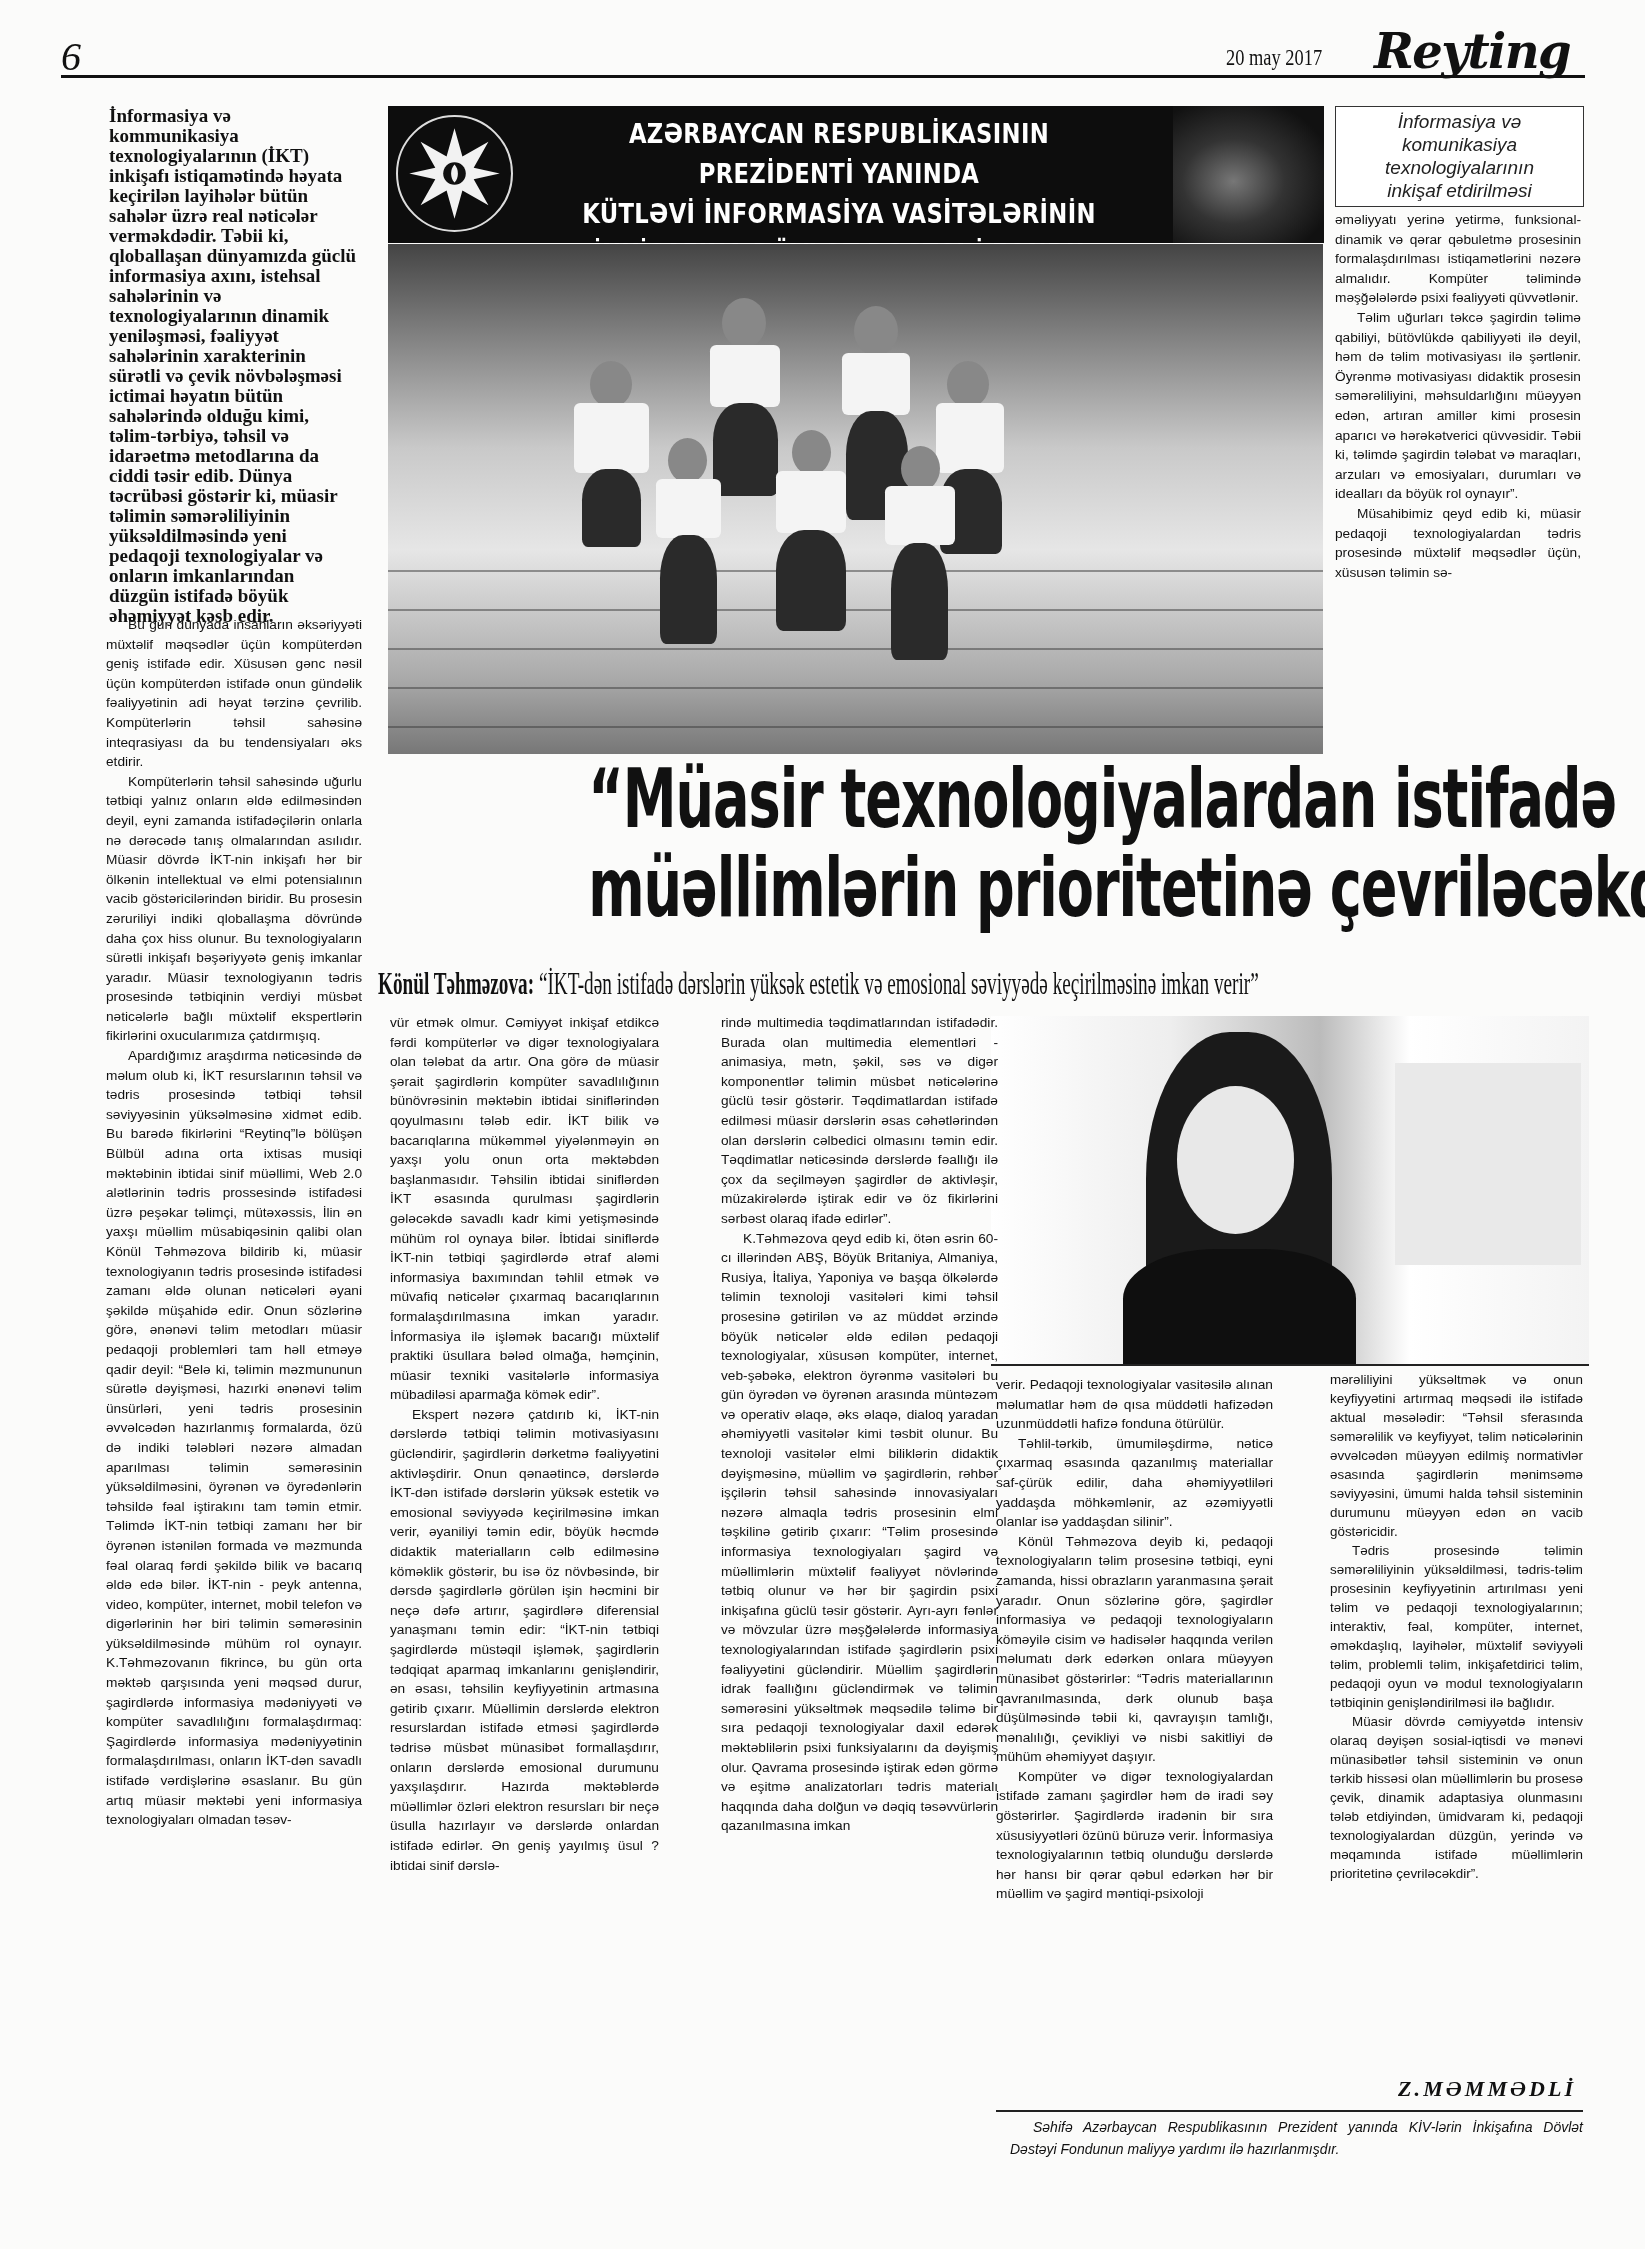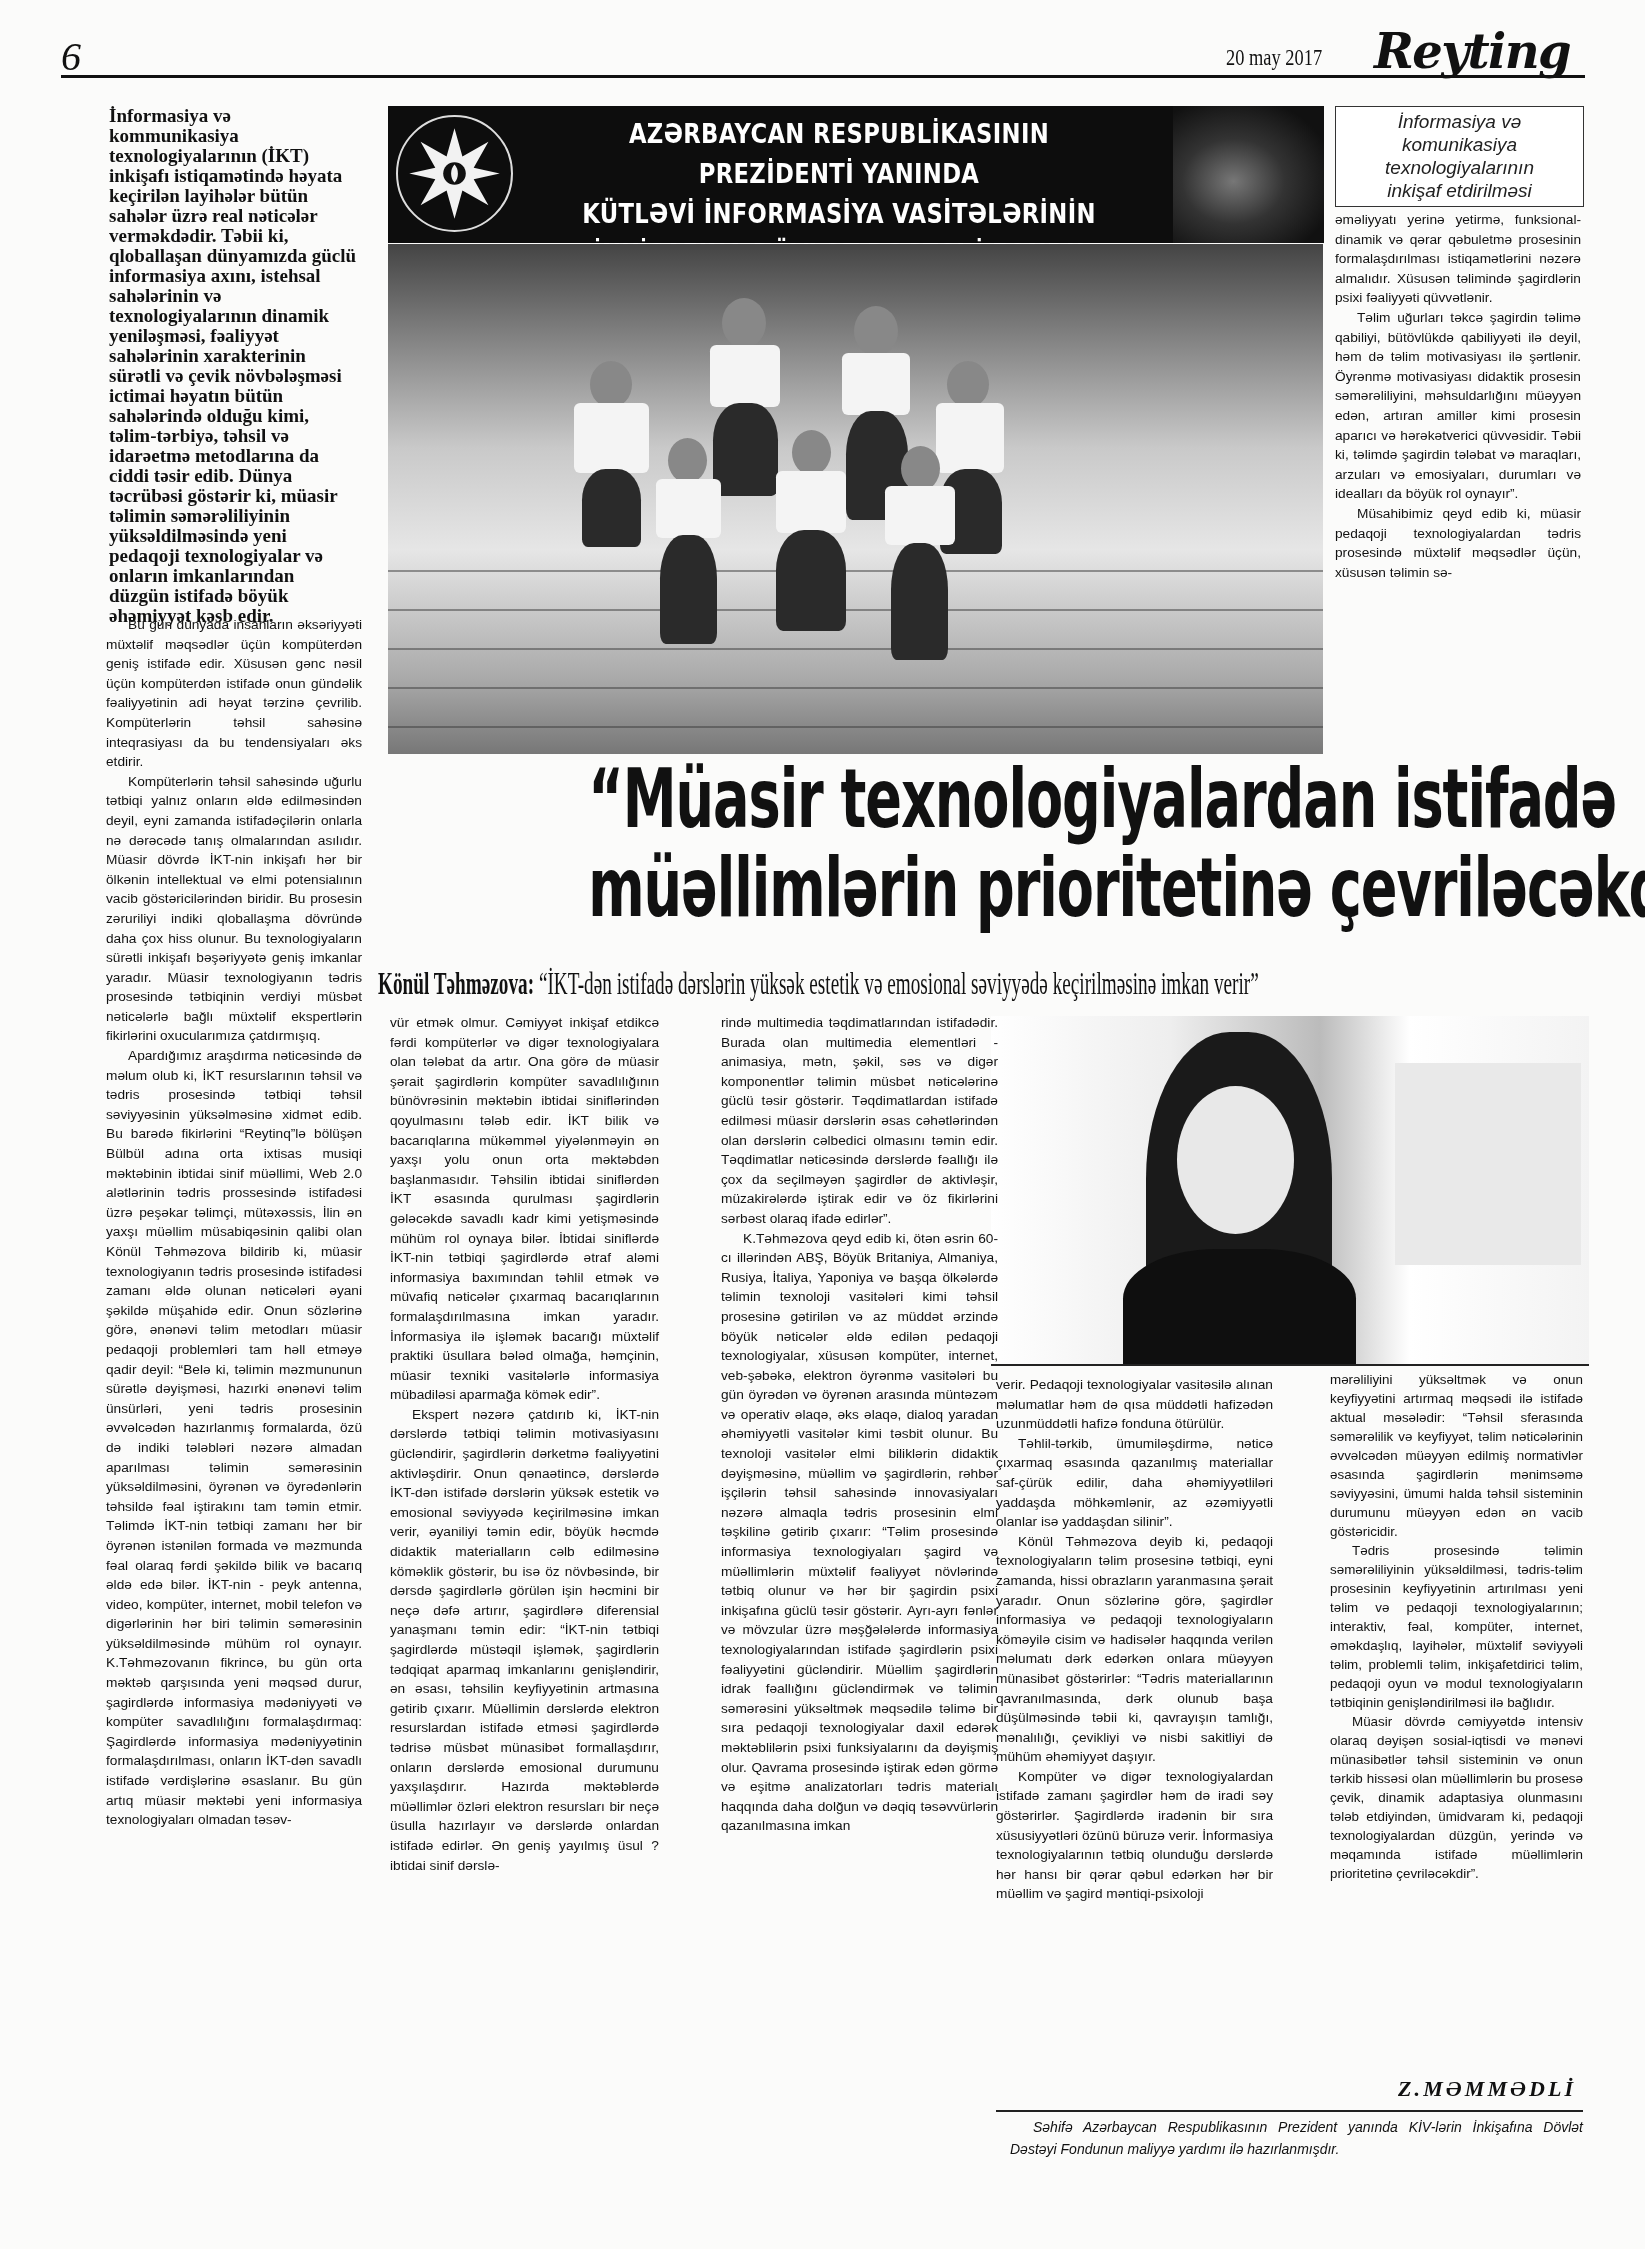--- a/index.html
+++ b/index.html
@@ -159,21 +159,21 @@
 </div>
 
 <div class="abs col col-mid3">
   <p class="noindent">verir. Pedaqoji texnologiyalar vasitəsilə alınan məlumatlar həm də qısa müddətli hafizədən uzunmüddətli hafizə fonduna ötürülür.</p>
   <p>Təhlil-tərkib, ümumiləşdirmə, nəticə çıxarmaq əsasında qazanılmış materiallar saf-çürük edilir, daha əhəmiyyətliləri yaddaşda möhkəmlənir, az əzəmiyyətli olanlar isə yaddaşdan silinir”.</p>
   <p>Könül Təhməzova deyib ki, pedaqoji texnologiyaların təlim prosesinə tətbiqi, eyni zamanda, hissi obrazların yaranmasına şərait yaradır. Onun sözlərinə görə, şagirdlər informasiya və pedaqoji texnologiyaların köməyilə cisim və hadisələr haqqında verilən məlumatı dərk edərkən onlara müəyyən münasibət göstərirlər: “Tədris materiallarının qavranılmasında, dərk olunub başa düşülməsində təbii ki, qavrayışın tamlığı, mənalılığı, çevikliyi və nisbi sakitliyi də mühüm əhəmiyyət daşıyır.</p>
   <p>Kompüter və digər texnologiyalardan istifadə zamanı şagirdlər həm də iradi səy göstərirlər. Şagirdlərdə iradənin bir sıra xüsusiyyətləri özünü büruzə verir. İnformasiya texnologiyalarının tətbiq olunduğu dərslərdə hər hansı bir qərar qəbul edərkən hər bir müəllim və şagird məntiqi-psixoloji</p>
 </div>
 
 <div class="abs col col-right-top">
-  <p class="noindent">əməliyyatı yerinə yetirmə, funksional-dinamik və qərar qəbuletmə prosesinin formalaşdırılması istiqamətlərini nəzərə almalıdır. Xüsusən təlimində şagirdlərin psixi fəaliyyəti qüvvətlənir.</p>
+  <p class="noindent">əməliyyatı yerinə yetirmə, funksional-dinamik və qərar qəbuletmə prosesinin formalaşdırılması istiqamətlərini nəzərə almalıdır. Kompüter təlimində məşğələlərdə psixi fəaliyyəti qüvvətlənir.</p>
   <p>Təlim uğurları təkcə şagirdin təlimə qabiliyi, bütövlükdə qabiliyyəti ilə deyil, həm də təlim motivasiyası ilə şərtlənir. Öyrənmə motivasiyası didaktik prosesin səmərəliliyini, məhsuldarlığını müəyyən edən, artıran amillər kimi prosesin aparıcı və hərəkətverici qüvvəsidir. Təbii ki, təlimdə şagirdin tələbat və maraqları, arzuları və emosiyaları, durumları və idealları da böyük rol oynayır”.</p>
   <p>Müsahibimiz qeyd edib ki, müasir pedaqoji texnologiyalardan tədris prosesində müxtəlif məqsədlər üçün, xüsusən təlimin sə-</p>
 </div>
 
 <div class="abs col col-right-bot">
   <p class="noindent">mərəliliyini yüksəltmək və onun keyfiyyətini artırmaq məqsədi ilə istifadə aktual məsələdir: “Təhsil sferasında səmərəlilik və keyfiyyət, təlim nəticələrinin əvvəlcədən müəyyən edilmiş normativlər əsasında şagirdlərin mənimsəmə səviyyəsini, ümumi halda təhsil sisteminin durumunu müəyyən edən ən vacib göstəricidir.</p>
   <p>Tədris prosesində təlimin səmərəliliyinin yüksəldilməsi, tədris-təlim prosesinin keyfiyyətinin artırılması yeni təlim və pedaqoji texnologiyalarının; interaktiv, fəal, kompüter, internet, əməkdaşlıq, layihələr, müxtəlif səviyyəli təlim, problemli təlim, inkişafetdirici təlim, pedaqoji oyun və modul texnologiyaların tətbiqinin genişləndirilməsi ilə bağlıdır.</p>
   <p>Müasir dövrdə cəmiyyətdə intensiv olaraq dəyişən sosial-iqtisdi və mənəvi münasibətlər təhsil sisteminin və onun tərkib hissəsi olan müəllimlərin bu prosesə çevik, dinamik adaptasiya olunmasını tələb etdiyindən, ümidvaram ki, pedaqoji texnologiyalardan düzgün, yerində və məqamında istifadə müəllimlərin prioritetinə çevriləcəkdir”.</p>
 </div>
 

